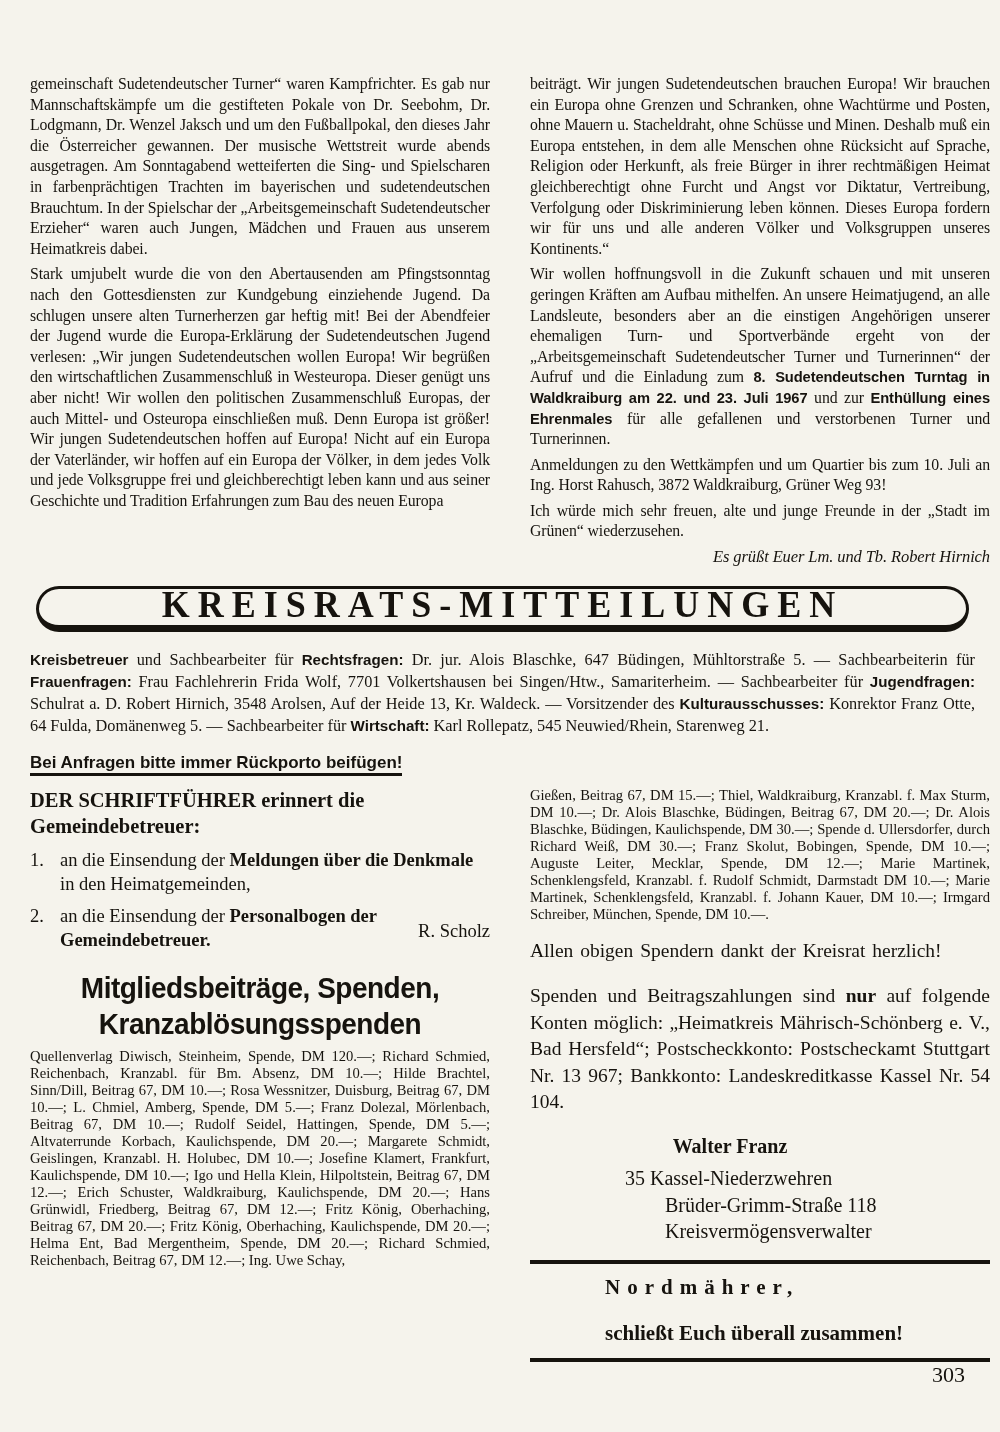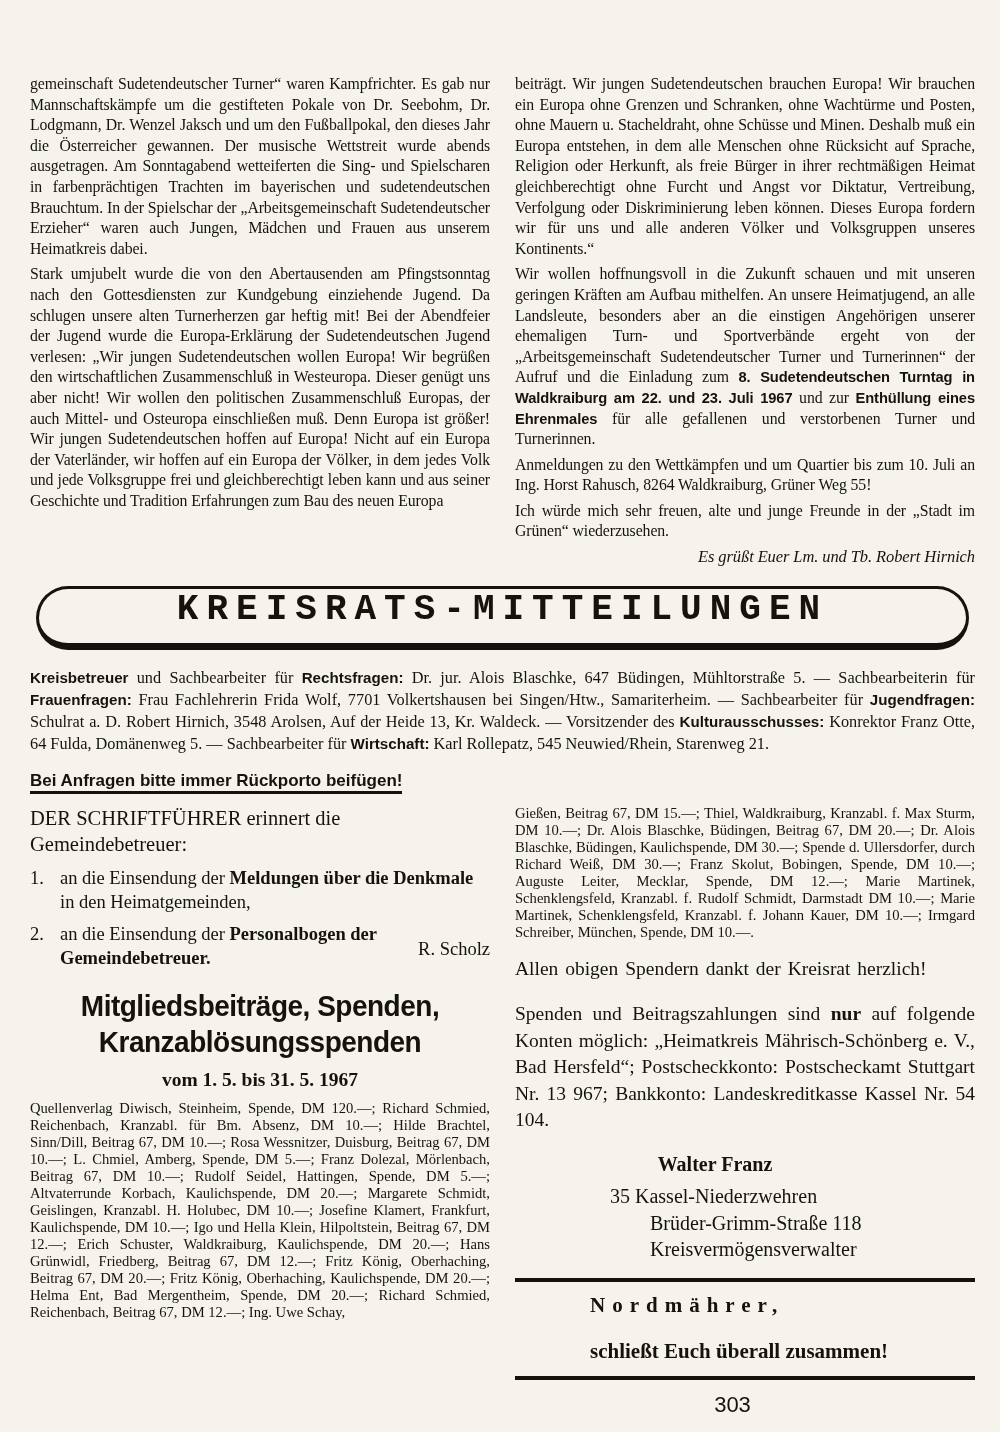--- a/index.html
+++ b/index.html
@@ -9,41 +9,40 @@
     width:1000px; height:1432px;
     background:var(--paper);
     color:var(--ink);
     font-family:"Liberation Serif", serif;
     overflow:hidden;
     position:relative;
   }
   .page { padding:74px 25px 0 30px; }
 
   
-  .cols { display:flex; gap:25px; }
+  .cols { display:flex; gap:40px; }
   .col { width:460px; flex:none; }
 
   .body-text { font-size:15.8px; line-height:20.6px; text-align:justify; letter-spacing:-0.1px; }
   .body-text p { margin:0 0 5px 0; }
   .body-text p:last-child { margin-bottom:0; }
 
   b.gothic { font-family:"Liberation Sans", sans-serif; font-size:0.93em; }
 
   .sig-line { text-align:right; font-size:16.5px; margin-top:3px;font-style:italic; }
 
   
   .banner {
     margin:18px 6px 0 6px;
     border:3px solid var(--ink);
     border-bottom-width:7px;
     border-radius:34px;
-    height:64px;
-    display:flex; align-items:flex-start; justify-content:center;
+    height:46px;
+    display:flex; align-items:flex-end; justify-content:center;
     background:var(--paper);
-    font-family:Liberation Mono, monospace;
   }
   .banner-title {
     font-weight:bold; font-size:36px; letter-spacing:8px;
     transform:scaleY(1.05);
     white-space:nowrap;
   }
 
   
   .contacts {
     margin-top:17px;
@@ -54,21 +53,21 @@
   .notice {
     font-family:"Liberation Sans", sans-serif;
     font-weight:bold; font-size:17px;
     border-bottom:3px solid var(--ink);
     padding-bottom:1px;
   }
 
   
   .lower { margin-top:14px; }
 
-  .sf-heading { font-size:20.5px; font-weight:normal; line-height:26px; }
+  .sf-heading { font-size:20.5px; font-weight:bold; line-height:26px; }
   .sf-list { margin-top:9px; font-size:18.5px; line-height:24.5px; }
   .sf-item { display:flex; margin-bottom:7px; }
   .sf-item:last-child { margin-bottom:0; }
   .sf-num { width:30px; flex:none; }
   .sf-text { flex:1; position:relative; padding-right:2px; }
   .sf-sig { position:absolute; right:0; bottom:9px; }
 
   .don-title {
     text-align:center;
     font-family:"Liberation Sans", sans-serif;
@@ -97,38 +96,38 @@
   .nord-box {
     margin-top:15px;
     border-top:4px solid var(--ink);
     border-bottom:4px solid var(--ink);
     padding:11px 0 12px 75px;
   }
   .nord-line1 { font-weight:bold; font-size:21px; letter-spacing:7px; }
   .nord-line2 { font-weight:bold; font-size:21px; margin-top:21px; }
 
   .page-num {
-    text-align:center; padding-right:25px; margin-top:12px;
-    font-family:Liberation Sans, sans-serif; font-size:22px;
+    text-align:right; padding-right:25px; 
+    font-family:Liberation Serif, serif; font-size:22px;
   }
 </style>
 </head>
 <body>
 
 <div class="page">
 
   <div class="cols">
     <div class="col body-text">
       <p>gemeinschaft Sudetendeutscher Turner“ waren Kampfrichter. Es gab nur Mannschaftskämpfe um die gestifteten Pokale von Dr. Seebohm, Dr. Lodgmann, Dr. Wenzel Jaksch und um den Fußballpokal, den dieses Jahr die Österreicher gewannen. Der musische Wettstreit wurde abends ausgetragen. Am Sonntagabend wetteiferten die Sing- und Spielscharen in farbenprächtigen Trachten im bayerischen und sudetendeutschen Brauchtum. In der Spielschar der „Arbeitsgemeinschaft Sudetendeutscher Erzieher“ waren auch Jungen, Mädchen und Frauen aus unserem Heimatkreis dabei.</p>
       <p>Stark umjubelt wurde die von den Abertausenden am Pfingstsonntag nach den Gottesdiensten zur Kundgebung einziehende Jugend. Da schlugen unsere alten Turnerherzen gar heftig mit! Bei der Abendfeier der Jugend wurde die Europa-Erklärung der Sudetendeutschen Jugend verlesen: „Wir jungen Sudetendeutschen wollen Europa! Wir begrüßen den wirtschaftlichen Zusammenschluß in Westeuropa. Dieser genügt uns aber nicht! Wir wollen den politischen Zusammenschluß Europas, der auch Mittel- und Osteuropa einschließen muß. Denn Europa ist größer! Wir jungen Sudetendeutschen hoffen auf Europa! Nicht auf ein Europa der Vaterländer, wir hoffen auf ein Europa der Völker, in dem jedes Volk und jede Volksgruppe frei und gleichberechtigt leben kann und aus seiner Geschichte und Tradition Erfahrungen zum Bau des neuen Europa</p>
     </div>
     <div class="col body-text">
       <p>beiträgt. Wir jungen Sudetendeutschen brauchen Europa! Wir brauchen ein Europa ohne Grenzen und Schranken, ohne Wachtürme und Posten, ohne Mauern u. Stacheldraht, ohne Schüsse und Minen. Deshalb muß ein Europa entstehen, in dem alle Menschen ohne Rücksicht auf Sprache, Religion oder Herkunft, als freie Bürger in ihrer rechtmäßigen Heimat gleichberechtigt ohne Furcht und Angst vor Diktatur, Vertreibung, Verfolgung oder Diskriminierung leben können. Dieses Europa fordern wir für uns und alle anderen Völker und Volksgruppen unseres Kontinents.“</p>
       <p><span>Wir wollen hoffnungsvoll in die Zukunft schauen und mit unseren geringen Kräften am Aufbau mithelfen. An unsere Heimatjugend, an alle Landsleute, besonders aber an die einstigen Angehörigen unserer ehemaligen Turn- und Sportverbände ergeht von der „Arbeitsgemeinschaft Sudetendeutscher Turner und Turnerinnen“ der Aufruf und die Einladung zum </span><b class="gothic">8. Sudetendeutschen Turntag in Waldkraiburg am 22. und 23. Juli 1967</b><span> und zur </span><b class="gothic">Enthüllung eines Ehrenmales</b><span> für alle gefallenen und verstorbenen Turner und Turnerinnen.</span></p>
-      <p>Anmeldungen zu den Wettkämpfen und um Quartier bis zum 10. Juli an Ing. Horst Rahusch, 8264 Waldkraiburg, Grüner Weg 55!</p>
+      <p>Anmeldungen zu den Wettkämpfen und um Quartier bis zum 10. Juli an Ing. Horst Rahusch, 3872 Waldkraiburg, Grüner Weg 93!</p>
       <p>Ich würde mich sehr freuen, alte und junge Freunde in der „Stadt im Grünen“ wiederzusehen.</p>
       <div class="sig-line">Es grüßt Euer Lm. und Tb. Robert Hirnich</div>
     </div>
   </div>
 
   <div class="banner">
     <div class="banner-title">KREISRATS-MITTEILUNGEN</div>
   </div>
 
   <p class="contacts"><b class="gothic">Kreisbetreuer</b><span> und Sachbearbeiter für </span><b class="gothic">Rechtsfragen:</b><span> Dr. jur. Alois Blaschke, 647 Büdingen, Mühltorstraße 5. — Sachbearbeiterin für </span><b class="gothic">Frauenfragen:</b><span> Frau Fachlehrerin Frida Wolf, 7701 Volkertshausen bei Singen/Htw., Samariterheim. — Sachbearbeiter für </span><b class="gothic">Jugendfragen:</b><span> Schulrat a. D. Robert Hirnich, 3548 Arolsen, Auf der Heide 13, Kr. Waldeck. — Vorsitzender des </span><b class="gothic">Kulturausschusses:</b><span> Konrektor Franz Otte, 64 Fulda, Domänenweg 5. — Sachbearbeiter für </span><b class="gothic">Wirtschaft:</b><span> Karl Rollepatz, 545 Neuwied/Rhein, Starenweg 21.</span></p>
@@ -148,21 +147,20 @@
         <div class="sf-item">
           <span class="sf-num">2.</span>
           <span class="sf-text"><span><span>an die Einsendung der </span><b>Personalbogen der Gemeindebetreuer.</b></span><span class="sf-sig">R. Scholz</span></span>
         </div>
       </div>
 
       <div class="don-title">
         <div>Mitgliedsbeiträge, Spenden,</div>
         <div>Kranzablösungsspenden</div>
       </div>
-      <div class="don-period">vom 1. 5. bis 31. 5. 1967</div>
       <p class="don-list">Quellenverlag Diwisch, Steinheim, Spende, DM 120.—; Richard Schmied, Reichenbach, Kranzabl. für Bm. Absenz, DM 10.—; Hilde Brachtel, Sinn/Dill, Beitrag 67, DM 10.—; Rosa Wessnitzer, Duisburg, Beitrag 67, DM 10.—; L. Chmiel, Amberg, Spende, DM 5.—; Franz Dolezal, Mörlenbach, Beitrag 67, DM 10.—; Rudolf Seidel, Hattingen, Spende, DM 5.—; Altvaterrunde Korbach, Kaulichspende, DM 20.—; Margarete Schmidt, Geislingen, Kranzabl. H. Holubec, DM 10.—; Josefine Klamert, Frankfurt, Kaulichspende, DM 10.—; Igo und Hella Klein, Hilpoltstein, Beitrag 67, DM 12.—; Erich Schuster, Waldkraiburg, Kaulichspende, DM 20.—; Hans Grünwidl, Friedberg, Beitrag 67, DM 12.—; Fritz König, Oberhaching, Beitrag 67, DM 20.—; Fritz König, Oberhaching, Kaulichspende, DM 20.—; Helma Ent, Bad Mergentheim, Spende, DM 20.—; Richard Schmied, Reichenbach, Beitrag 67, DM 12.—; Ing. Uwe Schay,</p>
     </div>
 
     <div class="col">
       <p class="don-list" style="margin-top:0">Gießen, Beitrag 67, DM 15.—; Thiel, Waldkraiburg, Kranzabl. f. Max Sturm, DM 10.—; Dr. Alois Blaschke, Büdingen, Beitrag 67, DM 20.—; Dr. Alois Blaschke, Büdingen, Kaulichspende, DM 30.—; Spende d. Ullersdorfer, durch Richard Weiß, DM 30.—; Franz Skolut, Bobingen, Spende, DM 10.—; Auguste Leiter, Mecklar, Spende, DM 12.—; Marie Martinek, Schenklengsfeld, Kranzabl. f. Rudolf Schmidt, Darmstadt DM 10.—; Marie Martinek, Schenklengsfeld, Kranzabl. f. Johann Kauer, DM 10.—; Irmgard Schreiber, München, Spende, DM 10.—.</p>
       <p class="thanks">Allen obigen Spendern dankt der Kreisrat herzlich!</p>
       <p class="konten"><span>Spenden und Beitragszahlungen sind </span><b>nur</b><span> auf folgende Konten möglich: „Heimatkreis Mährisch-Schönberg e. V., Bad Hersfeld“; Postscheckkonto: Postscheckamt Stuttgart Nr. 13 967; Bankkonto: Landeskreditkasse Kassel Nr. 54 104.</span></p>
 
       <div class="treasurer-name">Walter Franz</div>
       <div class="address">35 Kassel-Niederzwehren

